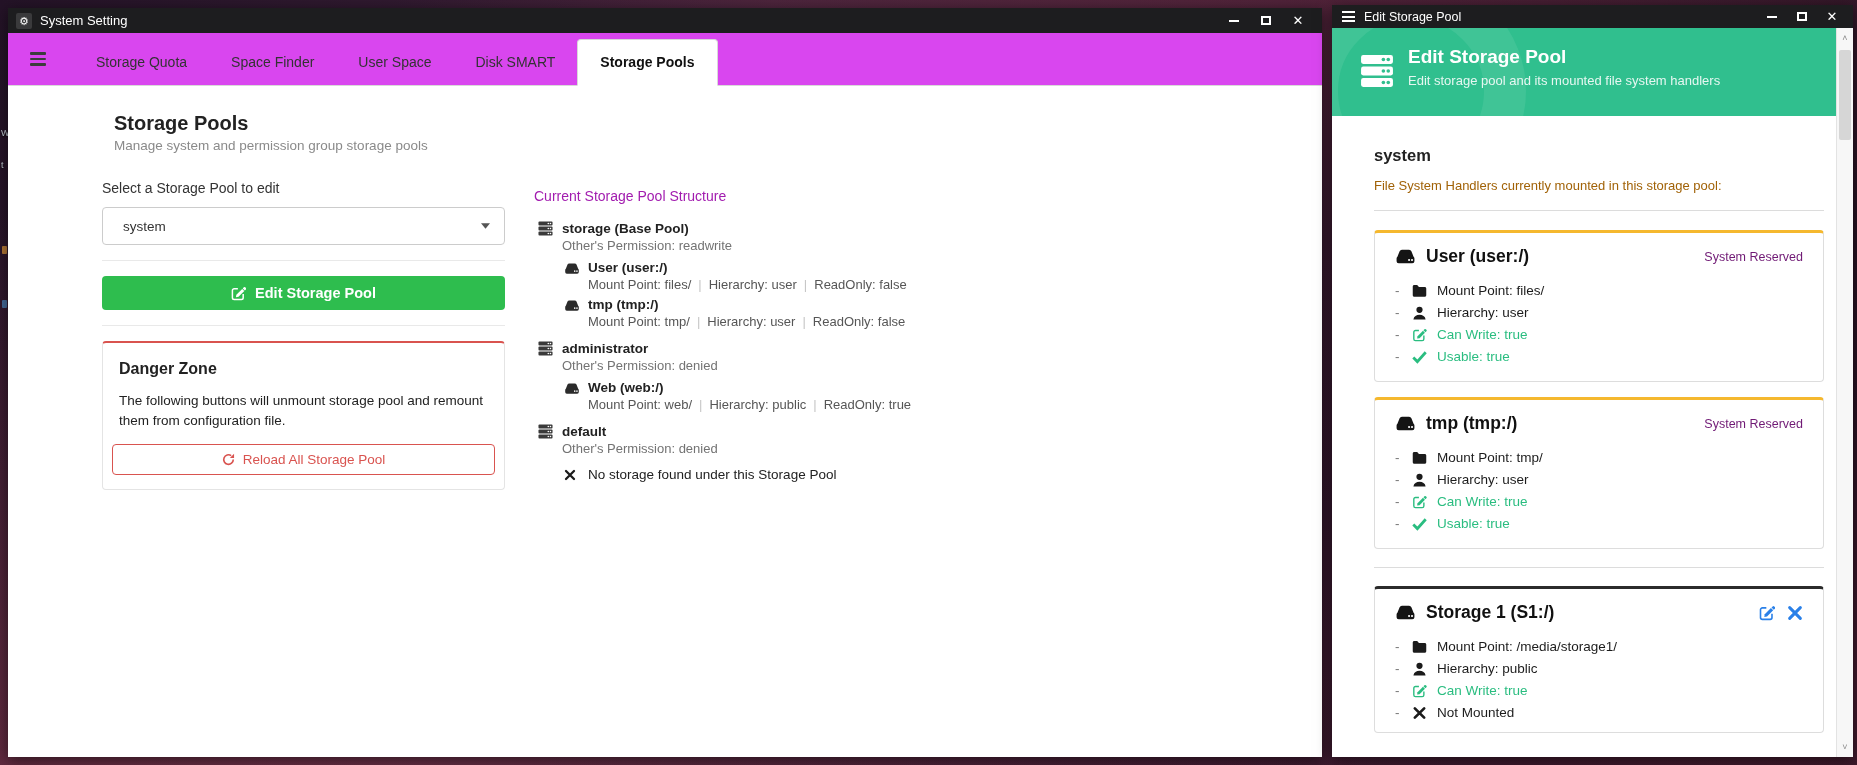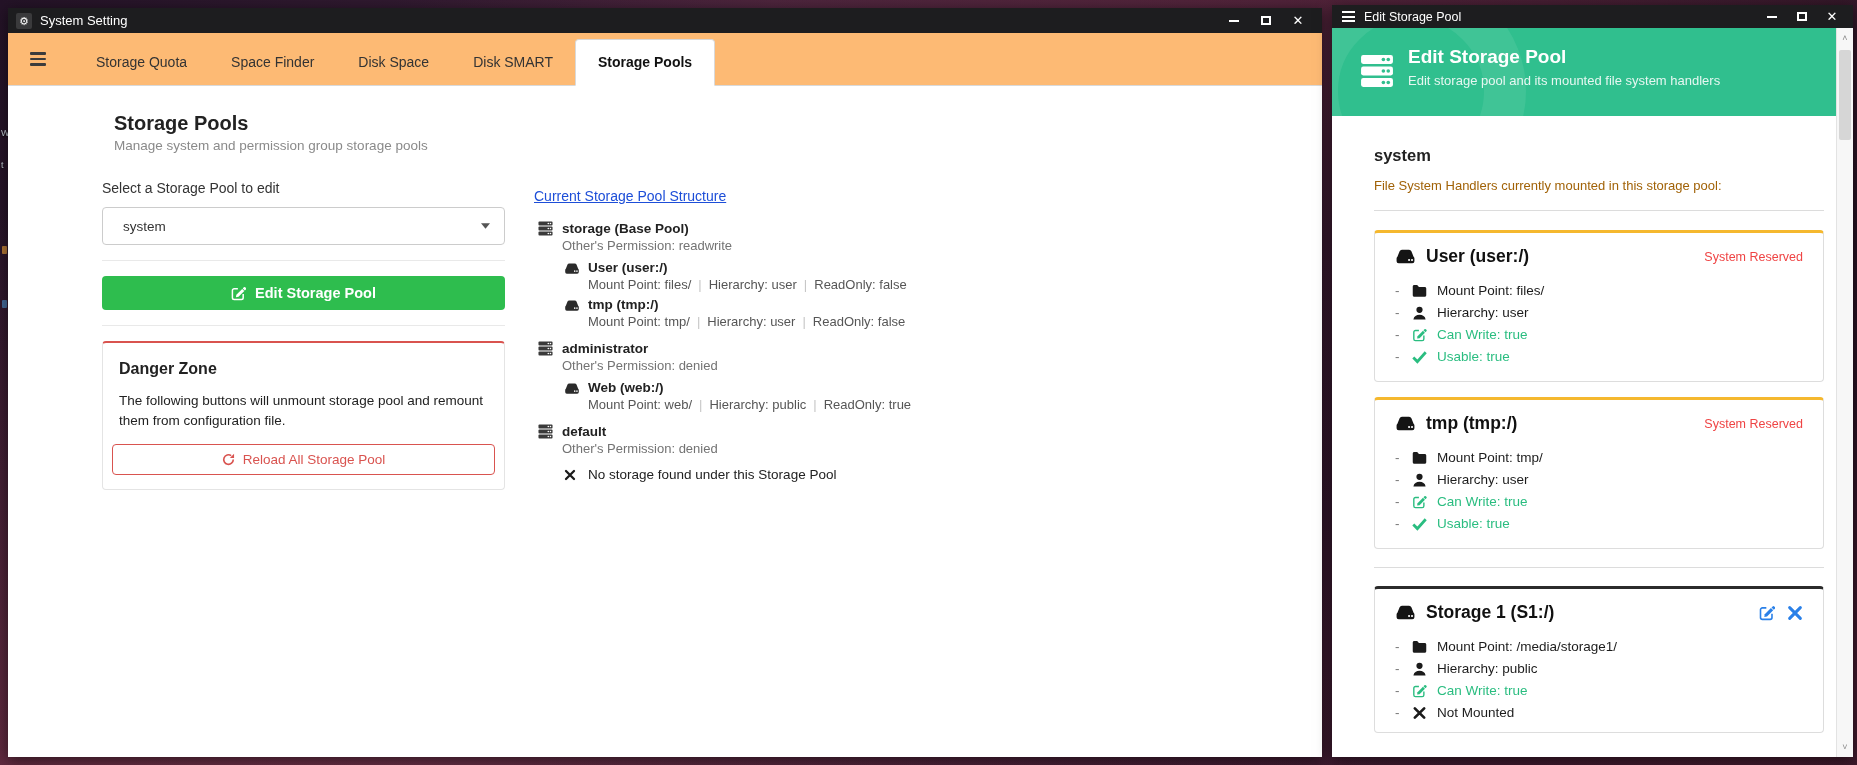--- a/index.html
+++ b/index.html
@@ -23,21 +23,21 @@
   .tb-title{ font-size:13px; color:#fff; }
   .tb-spacer{ flex:1; }
   .ctl{ width:32px; height:100%; display:flex; align-items:center; justify-content:center; color:#fff; cursor:pointer; }
   .glyph-min{ width:10px; height:2px; background:#fff; }
   .glyph-max{ width:10px; height:9px; border:2px solid #fff; }
   .glyph-close{ font-size:13px; font-weight:bold; }
 
   
   .win-left{ left:8px; top:8px; width:1314px; height:749px; background:#fff; }
   .win-left .titlebar{ height:25px; }
-  .tabbar{ position:absolute; top:25px; left:0; right:0; height:53px; background:#fdba74;
+  .tabbar{ position:absolute; top:25px; left:0; right:0; height:53px; background:#d946ef;
            border-bottom:1px solid #d9d9d9; display:flex; align-items:flex-end; }
   .hamburger{ align-self:center; margin:0 28px 0 22px; cursor:pointer; }
   .hamburger i{ display:block; width:16px; height:2.5px; background:#3c3c3c; margin:3px 0; border-radius:1px; }
   .tab{ padding:14px 22px 15px; font-size:14px; color:#333; cursor:pointer; white-space:nowrap; }
   .tab.active{ font-weight:bold; color:#111; border:1px solid #d9d9d9; border-bottom:1px solid #fff;
                border-radius:4px 4px 0 0; margin-bottom:-1px; background:#fff; }
 
   .main{ position:absolute; top:78px; left:0; right:0; bottom:0; overflow:hidden; background:#fff; }
 
   .leftcol{ position:absolute; left:94px; top:0; width:403px; }
@@ -56,21 +56,21 @@
 
   .danger-card{ border:1px solid #e4e4e4; border-top:2px solid #d9534f; border-radius:4px; padding:15px 9px 14px; margin-top:1px; }
   .danger-title{ font-size:16px; font-weight:bold; color:#222; margin:2px 0 13px 7px; }
   .danger-desc{ font-size:13.5px; color:#222; line-height:1.45; margin:0 0 14px 7px; max-width:368px; }
   .btn-outline-red{ width:100%; height:31px; background:#fff; border:1px solid #d9534f; border-radius:4px;
                     color:#d9534f; font-size:13.5px; display:flex; align-items:center; justify-content:center;
                     gap:8px; cursor:pointer; font-family:inherit; margin-top:10px; }
   .btn-outline-red svg{ width:13px; height:13px; }
 
   .rightcol{ position:absolute; left:526px; top:0; width:620px; }
-  .structure-title{ padding-top:102px; font-size:14px; color:#1d4ed8;text-decoration:underline; }
+  .structure-title{ padding-top:102px; font-size:14px; color:#a21caf; }
   .tree{ margin-top:16px; }
   .pool{ margin-bottom:10px; }
   .pool-head{ display:flex; align-items:center; }
   .pool-head .ic{ width:15px; height:15px; color:#3a3a3a; margin:0 9px 0 4px; flex:none; }
   .pool-name{ font-size:13.5px; font-weight:bold; color:#222; line-height:17px; }
   .pool-perm{ margin-left:28px; font-size:13px; color:#737373; line-height:17px; }
   .handlers{ margin:6px 0 0 30px; }
   .handler{ margin-bottom:4px; }
   .h-head{ display:flex; align-items:center; }
   .h-head .ic{ width:16px; height:13px; color:#2b2b2b; margin-right:8px; flex:none; }
@@ -107,21 +107,21 @@
   .rw-pool-name{ margin-top:30px; font-size:16.5px; font-weight:bold; color:#222; }
   .rw-desc{ margin-top:13px; font-size:13px; color:#a16207; }
   .rw-hr{ border:none; border-top:1px solid #dcdcdc; margin:17px 0 0 0; }
   .cards{ margin-top:19px; }
   .fscard{ width:450px; border:1px solid #ddd; border-top:3px solid #f5b82e; border-radius:4px;
            padding:13px 20px 10px; margin-bottom:15px; background:#fff; }
   .fscard.h147{ height:147px; overflow:hidden; }
   .card-head{ display:flex; align-items:center; margin-bottom:16px; }
   .card-head .ic{ width:21px; height:17px; color:#141414; margin-right:10px; flex:none; }
   .card-title{ font-size:17.5px; font-weight:bold; color:#111; flex:1; }
-  .card-badge{ font-size:12.5px; color:#ef4444; }
+  .card-badge{ font-size:12.5px; color:#701a75; }
   .card-actions{ display:flex; gap:12px; }
   .card-actions .act{ width:16px; height:16px; color:#2a80e8; cursor:pointer; }
   .item{ display:flex; align-items:center; margin-bottom:7px; font-size:13.5px; color:#1c1c1c; }
   .item .dash{ width:17px; color:#777; flex:none; }
   .item .ic{ width:15px; height:14px; margin-right:10px; flex:none; color:#1b1b1b; }
   .item.green, .item.green .ic{ color:#2abd80; }
   .cards .group-hr{ border:none; border-top:1px solid #dcdcdc; margin:18px 0; }
 
   svg{ display:block; width:100%; height:100%; fill:currentColor; }
 </style>
@@ -152,21 +152,21 @@
 
     <div class="tabbar">
       <div class="hamburger">
           <i></i>
           <i></i>
           <i></i>
         </div>
       <div id="tabs" style="display:flex;align-items:flex-end;height:100%">
           <div class="tab">Storage Quota</div>
           <div class="tab">Space Finder</div>
-          <div class="tab">Disk Space</div>
+          <div class="tab">User Space</div>
           <div class="tab">Disk SMART</div>
           <div class="tab active">Storage Pools</div>
         </div>
     </div>
 
     <div class="main">
       <div class="leftcol">
         <div class="page-title">Storage Pools</div>
         <div class="page-subtitle">Manage system and permission group storage pools</div>
         <div class="select-label">Select a Storage Pool to edit</div>

